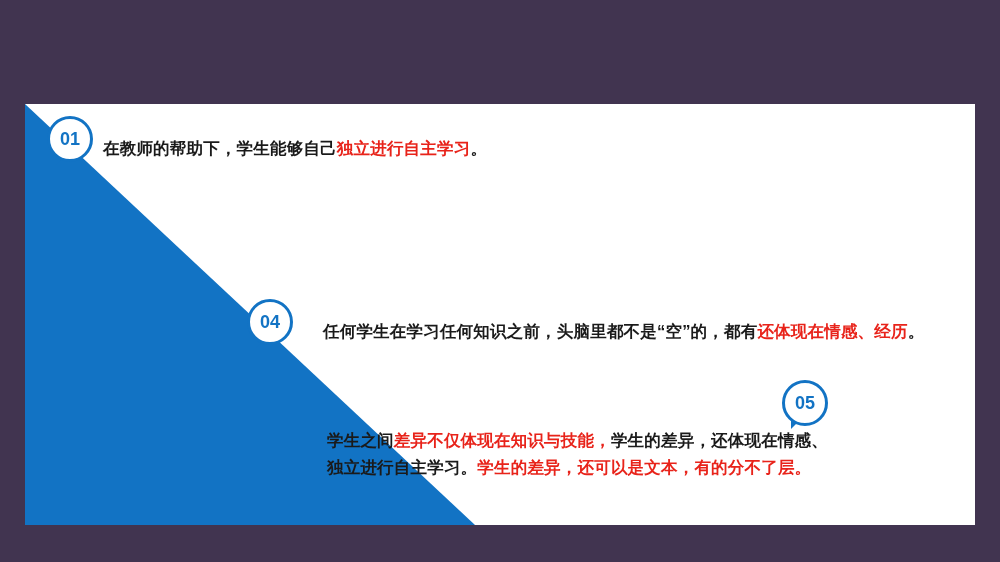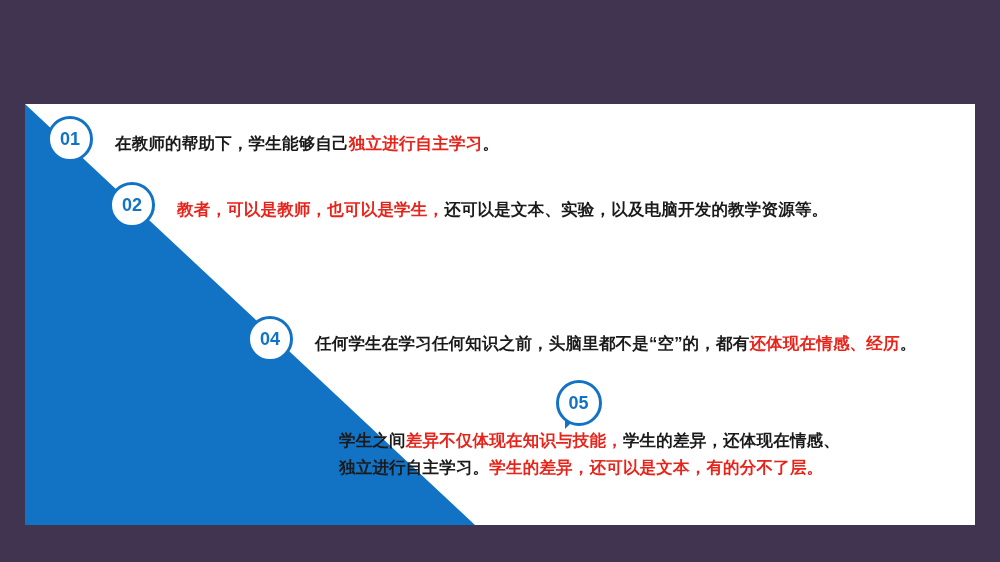--- a/index.html
+++ b/index.html
@@ -68,21 +68,21 @@
   .rows {
     position: absolute;
     left: 0;
     top: 0;
     width: 950px;
     height: 421px;
   }
   .row {
     position: absolute;
     display: flex;
-    align-items: center;
+    align-items: flex-end;
   }
   .badge {
     position: relative;
     width: 46px;
     height: 46px;
     flex: 0 0 auto;
     z-index: 3;
   }
   .badge .ring {
     position: absolute;
@@ -113,37 +113,37 @@
     position: absolute;
     left: 9px;
     top: 36px;
     width: 0;
     height: 0;
     border-left: 13px solid #1273c4;
     border-bottom: 13px solid transparent;
     z-index: -1;
   }
   .row-text {
-    margin-left: 22px;
+    margin-left: 10px;
     font-size: 16.5px;
     font-weight: bold;
     line-height: 1.62;
     color: #1a1a1a;
     letter-spacing: 0.2px;
     padding-top: 9px;
   }
   .row-text.two-line { padding-top: 1px; }
   .k { color: #1a1a1a; }
   .r { color: #e8231a; }
 
   
   #row-1 { left: 22px;  top: 12px;  }
   #row-2 { left: 84px;  top: 78px;  }
   #row-3 { left: 152px; top: 144px; }
-  #row-4 { left: 222px; top: 212px; }
+  #row-4 { left: 222px; top: 195px; gap: 20px; }
   #row-5 { left: 292px; top: 276px; flex-direction: column; }
   #row-6 { left: 390px; top: 348px; }
 </style>
 </head>
 <body>
 
 <div class="slide">
 
 
   <div class="card">
@@ -156,28 +156,20 @@
 
       <div class="row" id="row-1">
         <div class="badge">
           <div class="tail"></div>
           <div class="ring"></div>
           <div class="num">01</div>
         </div>
         <div class="row-text"><span class="k">在教师的帮助下，学生能够自己</span><span class="r">独立进行自主学习</span><span class="k">。</span></div>
       </div>
 
-      <div class="row" id="row-2">
-        <div class="badge">
-          <div class="tail"></div>
-          <div class="ring"></div>
-          <div class="num">02</div>
-        </div>
-        <div class="row-text"><span class="r">教者，可以是教师，也可以是学生，</span><span class="k">还可以是文本、实验，以及电脑开发的教学资源等。</span></div>
-      </div>
 
 
       <div class="row" id="row-4">
         <div class="badge">
           <div class="tail"></div>
           <div class="ring"></div>
           <div class="num">04</div>
         </div>
         <div class="row-text"><span class="k">任何学生在学习任何知识之前，头脑里都不是“空”的，都有</span><span class="r">还体现在情感、经历</span><span class="k">。</span></div>
       </div>

